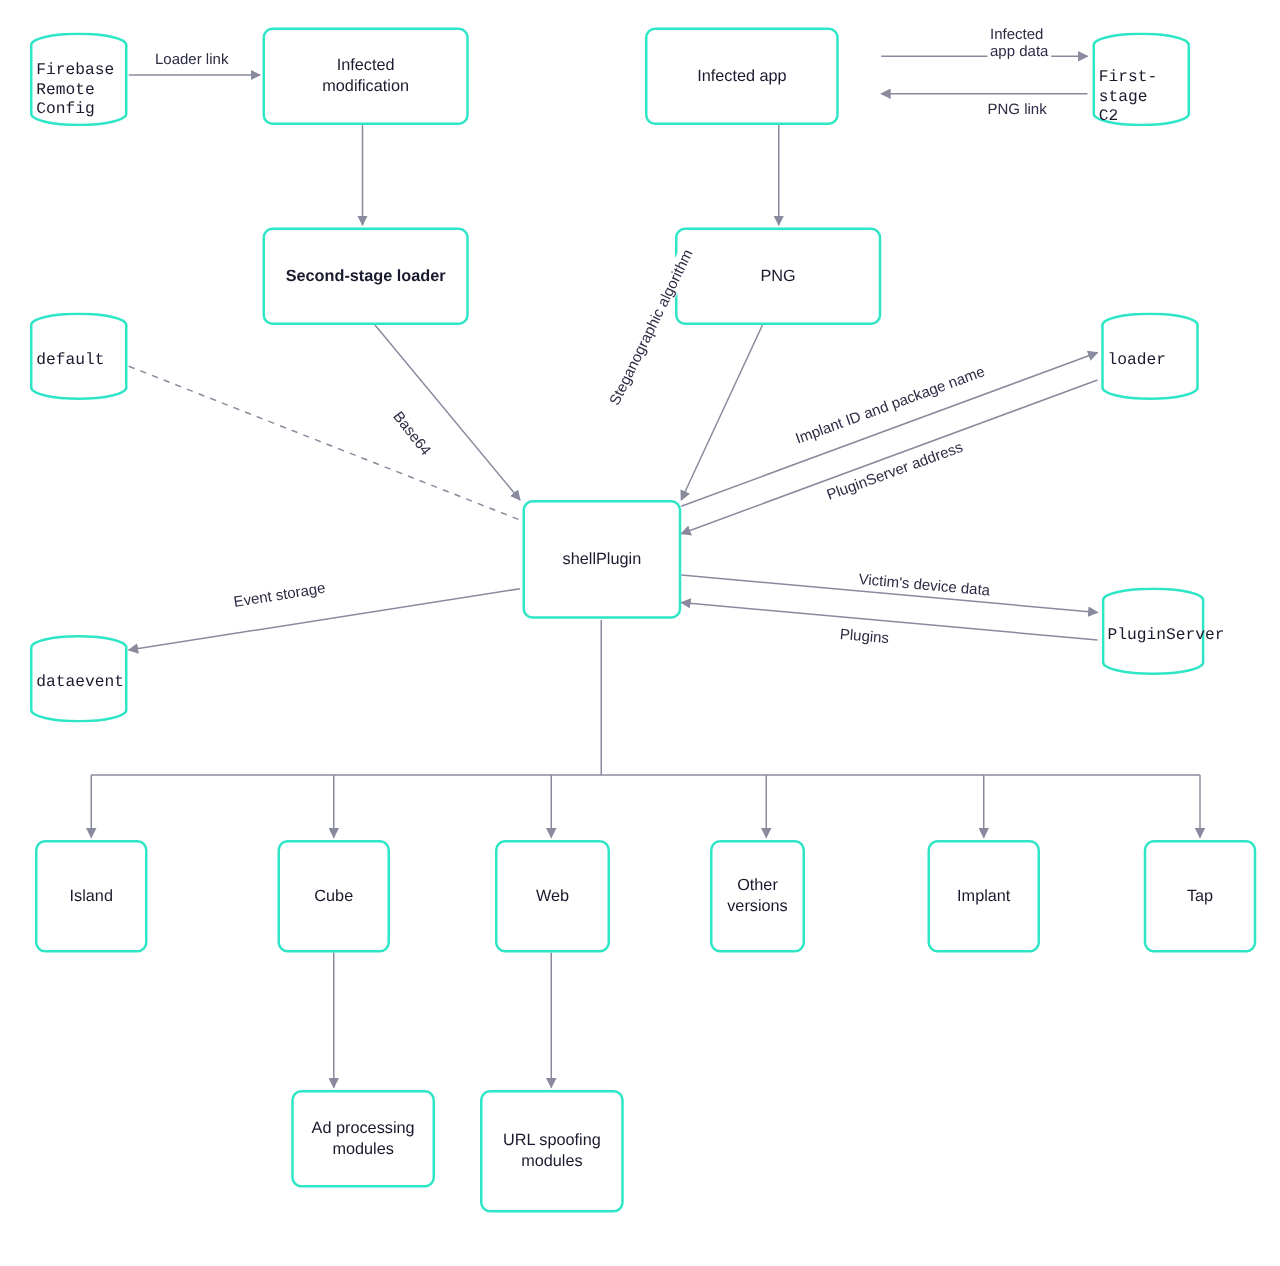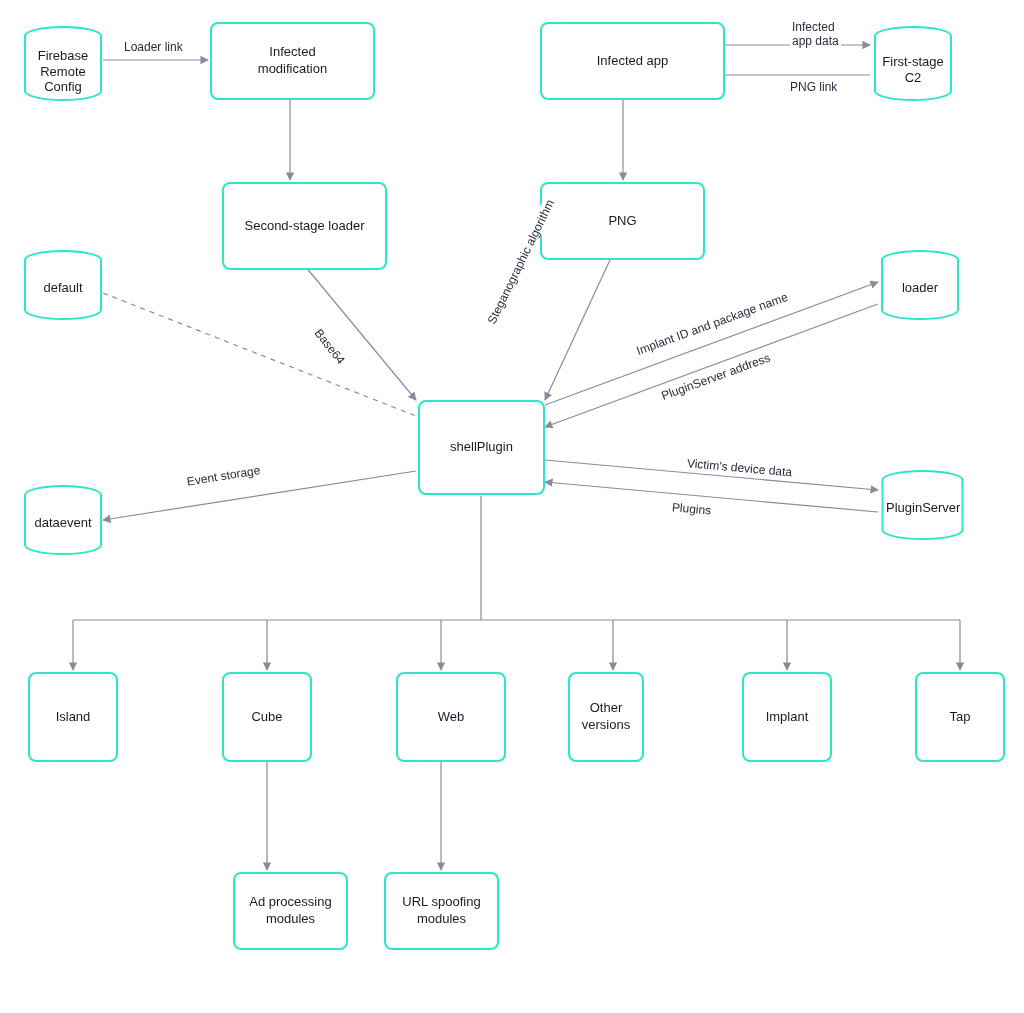--- a/index.html
+++ b/index.html
@@ -25,23 +25,24 @@
     padding: 6px;
     line-height: 1.3;
   }
   .cylinder {
     position: absolute;
   }
   .cylinder svg { display: block; }
   .cyl-label {
     position: absolute;
     left: 0; right: 0;
-    text-align: center;
+    text-align: left;
     line-height: 1.2;
     padding: 0 6px;
+    font-family: Liberation Mono, monospace;
   }
   .edge-label {
     position: absolute;
     font-size: 12px;
     color: #2b2b44;
     background: #ffffff;
     padding: 0 2px;
     white-space: nowrap;
   }
   svg.edges {
@@ -109,21 +110,21 @@
 </div>
 
 <div class="cylinder" style="left:23px; top:250px; width:80px; height:58px;">
   <svg width="80" height="70">
       <ellipse cx="40" cy="10" rx="38" ry="9" fill="#fff" stroke="#2ee6c5" stroke-width="2"></ellipse>
       <path d="M2 10 V60 A38 9 0 0 0 78 60 V10" fill="#fff" stroke="#2ee6c5" stroke-width="2"></path>
     </svg>
   <div class="cyl-label" style="top:30px;">default</div>
 </div>
 
-<div class="cylinder" style="left:23px; top:485px; width:80px; height:52px;">
+<div class="cylinder" style="left:23px; top:508px; width:80px; height:52px;">
   <svg width="80" height="70">
       <ellipse cx="40" cy="10" rx="38" ry="9" fill="#fff" stroke="#2ee6c5" stroke-width="2"></ellipse>
       <path d="M2 10 V60 A38 9 0 0 0 78 60 V10" fill="#fff" stroke="#2ee6c5" stroke-width="2"></path>
     </svg>
   <div class="cyl-label" style="top:30px;">dataevent</div>
 </div>
 
 <div class="cylinder" style="left:873px; top:26px; width:80px; height:75px;">
   <svg width="80" height="75">
       <ellipse cx="40" cy="10" rx="38" ry="9" fill="#fff" stroke="#2ee6c5" stroke-width="2"></ellipse>
@@ -144,58 +145,58 @@
   <svg width="85" height="70">
       <ellipse cx="42.5" cy="10" rx="40" ry="9" fill="#fff" stroke="#2ee6c5" stroke-width="2"></ellipse>
       <path d="M2.5 10 V60 A40 9 0 0 0 82.5 60 V10" fill="#fff" stroke="#2ee6c5" stroke-width="2"></path>
     </svg>
   <div class="cyl-label" style="top:30px;">PluginServer</div>
 </div>
 
 <div class="node-rect" style="left:210px; top:22px; width:165px; height:78px;">
     <span>Infected<br>modification</span>
   </div>
-<div class="node-rect" style="left:222px; top:182px; width:165px; height:88px;">
+<div class="node-rect" style="left:210px; top:182px; width:165px; height:78px;font-weight:bold;">
     <span>Second-stage loader</span>
   </div>
 
-<div class="node-rect" style="left:540px; top:22px; width:185px; height:78px;">
+<div class="node-rect" style="left:516px; top:22px; width:155px; height:78px;">
     <span>Infected app</span>
   </div>
 <div class="node-rect" style="left:540px; top:182px; width:165px; height:78px;">
     <span>PNG</span>
   </div>
 
 <div class="node-rect" style="left:418px; top:400px; width:127px; height:95px;">
     <span>shellPlugin</span>
   </div>
 
 <div class="node-rect" style="left:28px;  top:672px; width:90px; height:90px;">
     <span>Island</span>
   </div>
 <div class="node-rect" style="left:222px; top:672px; width:90px; height:90px;justify-content:center;">
     <span>Cube</span>
   </div>
-<div class="node-rect" style="left:396px; top:672px; width:110px; height:90px;">
+<div class="node-rect" style="left:396px; top:672px; width:92px; height:90px;">
     <span>Web</span>
   </div>
 <div class="node-rect" style="left:568px; top:672px; width:76px; height:90px;text-align:center;">
     <span>Other<br>versions</span>
   </div>
 <div class="node-rect" style="left:742px; top:672px; width:90px; height:90px;">
     <span>Implant</span>
   </div>
 <div class="node-rect" style="left:915px; top:672px; width:90px; height:90px;">
     <span>Tap</span>
   </div>
 
 <div class="node-rect" style="left:210px; top:872px; width:115px; height:78px;margin-left:23px;">
     <span>Ad processing<br>modules</span>
   </div>
-<div class="node-rect" style="left:384px; top:872px; width:115px; height:78px;">
+<div class="node-rect" style="left:384px; top:872px; width:115px; height:98px;">
     <span>URL spoofing<br>modules</span>
   </div>
 
 <div class="edge-label" style="left:122px; top:40px;">Loader link</div>
 <div class="edge-label" style="left:790px; top:20px; line-height:1.2; white-space:normal; text-align:left;">Infected<br>app data</div>
 <div class="edge-label" style="left:788px; top:80px;">PNG link</div>
 
 <div class="edge-label" style="left:316px; top:322px; transform:rotate(52deg); transform-origin:left center;">Base64</div>
 <div class="edge-label" style="left:490px; top:318px; transform:rotate(-64deg); transform-origin:left center;">Steganographic algorithm</div>
 

